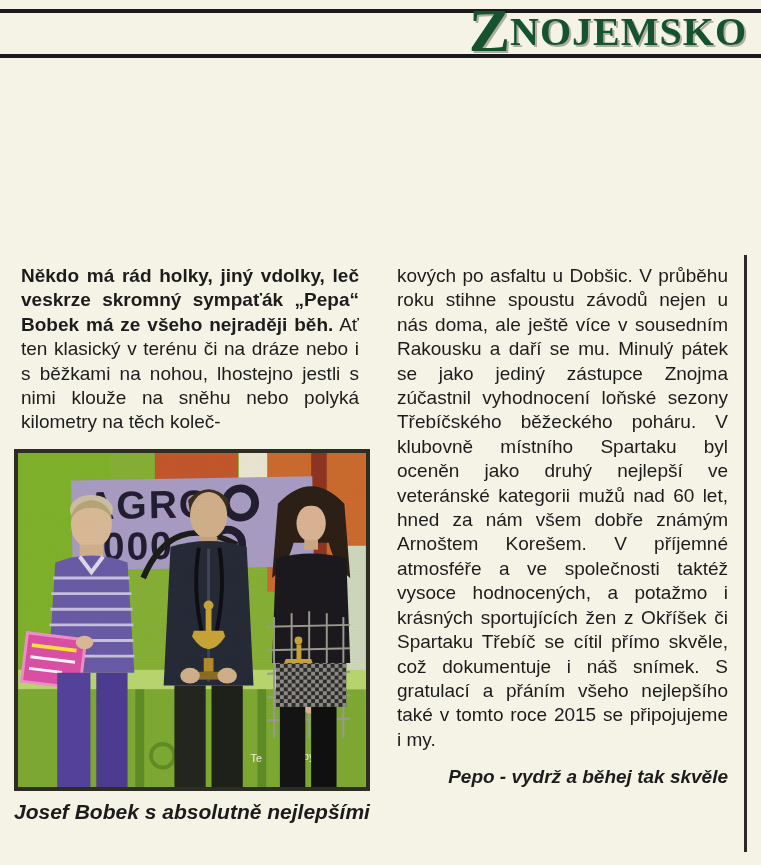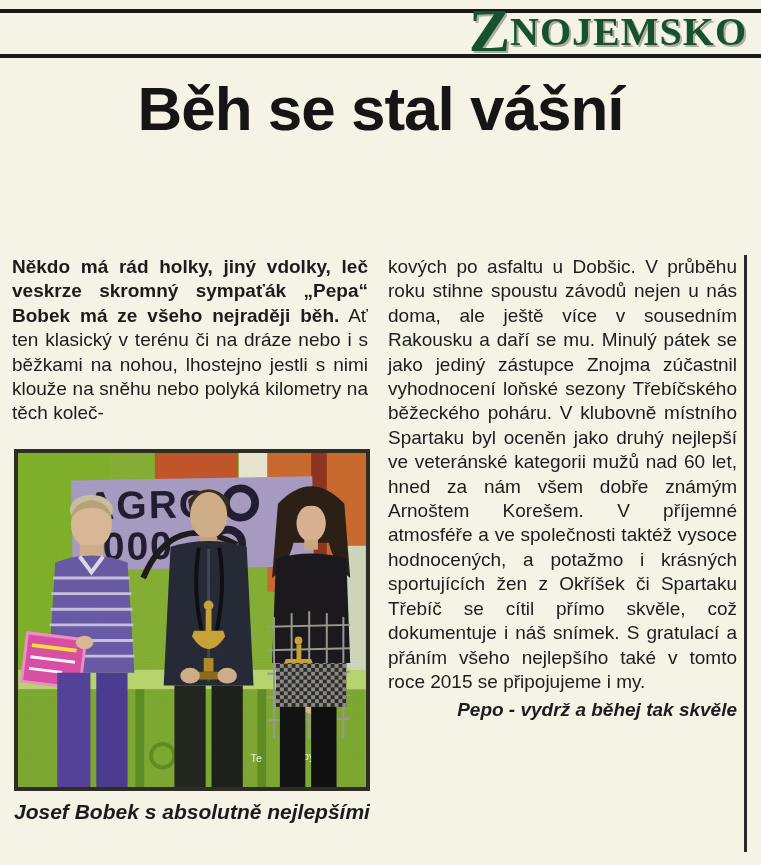--- a/index.html
+++ b/index.html
@@ -28,21 +28,21 @@
   .masthead .mrest{font-size:40px; letter-spacing:1px;}
   
   .headline{
     position:absolute; left:0; top:64px; width:761px; margin:0;
     text-align:center; font-weight:700; color:#151515;
     font-size:62px; line-height:90px; letter-spacing:-1px;
   }
   .headline span{display:block;}
   
   .col{position:absolute; top:251px; font-size:19px; line-height:24.4px; text-align:justify;}
-  .col p{margin:4px;}
+  .col p{margin:13px;}
   .col-left{left:8px; width:364px;}
   .col-right{left:384px; width:357px;}
   .lead-bold{font-weight:700;}
   .closing-l1{font-weight:700; text-align:right;font-style:italic;}
   .closing-l2{display:flex; justify-content:space-between; font-weight:700;}
   .vrule{position:absolute; left:744px; top:255px; width:3px; height:597px; background:#2a2a2a;}
   
   .photo-block{position:absolute; left:14px; top:449px; width:356px; margin:0;}
   .photo-frame{border:4px solid #2e2d24; width:348px; height:334px; background:#85ae35;}
   .photo-frame svg{display:block;}
@@ -57,21 +57,20 @@
 </head>
 <body>
 
 <div class="page">
 
   <div class="rule rule-top"></div>
   <div class="masthead"><span class="mz">Z</span><span class="mrest">NOJEMSKO</span></div>
   <div class="rule rule-bottom"></div>
 
   <h1 class="headline">
-    <span>Běh se stal vášní</span>
   </h1>
 
   <div class="col col-left">
     <p><strong class="lead-bold">Někdo má rád holky, jiný vdolky, leč veskrze skromný sympaťák „Pepa“ Bobek má ze všeho nejraději běh.</strong><span> Ať ten klasický v terénu či na dráze nebo i s běžkami na nohou, lhostejno jestli s nimi klouže na sněhu nebo polyká kilometry na těch koleč-</span></p>
   </div>
 
   <figure class="photo-block">
     <div class="photo-frame">
       <svg viewBox="0 0 356 342" width="348" height="334">
         <defs>

